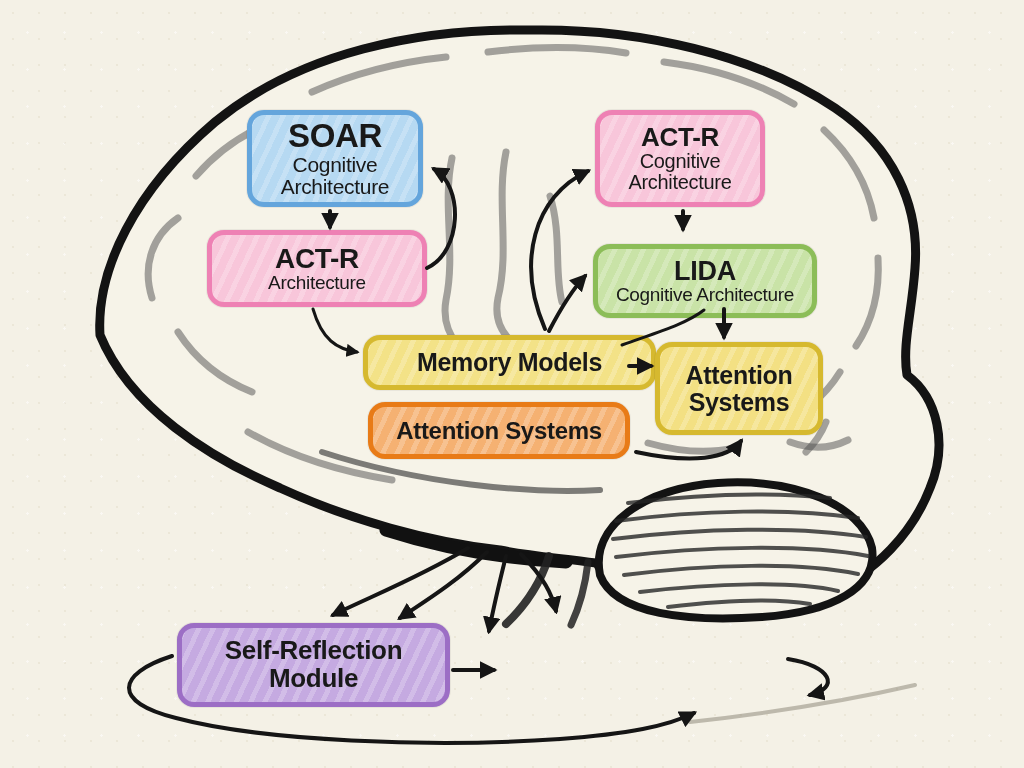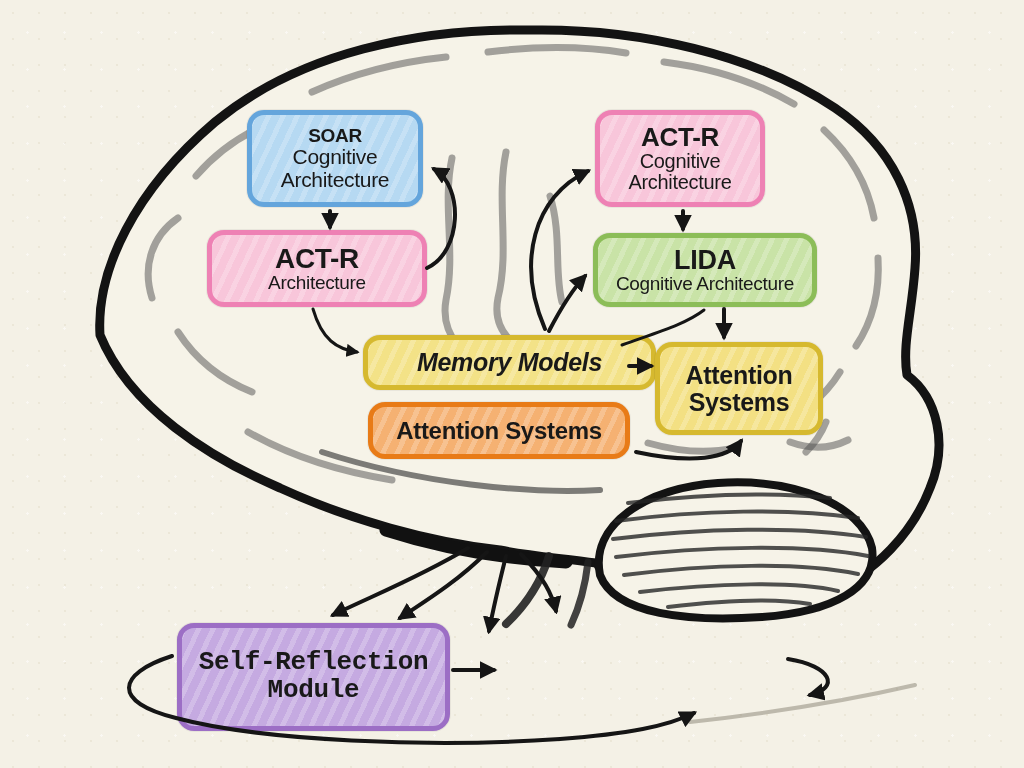--- a/index.html
+++ b/index.html
@@ -19,34 +19,34 @@
     display:flex;flex-direction:column;align-items:center;justify-content:center;
     text-align:center;color:#191919;line-height:1.06;padding:2px 8px;
     background-image:repeating-linear-gradient(115deg, rgba(255,255,255,.22) 0 5px, rgba(255,255,255,0) 5px 13px);
     box-shadow:0 0 0 1px rgba(0,0,0,.05);
     letter-spacing:-0.3px;
   }
   .node .t{font-weight:700;}
   .node .s{font-weight:500;}
   .node .s:empty{display:none;}
   #node-soar{left:247px;top:110px;width:176px;height:97px;}
-  #node-soar .t{font-size:19px;} #node-soar .s{font-size:21px;}
+  #node-soar .t{font-size:33px;} #node-soar .s{font-size:21px;}
   #node-actr_left{left:207px;top:230px;width:220px;height:77px;}
   #node-actr_left .t{font-size:28px;} #node-actr_left .s{font-size:19px;}
   #node-actr_right{left:595px;top:110px;width:170px;height:97px;}
   #node-actr_right .t{font-size:26px;} #node-actr_right .s{font-size:20px;}
   #node-lida{left:593px;top:233px;width:224px;height:74px;}
   #node-lida .t{font-size:27px;} #node-lida .s{font-size:19px;}
-  #node-memory{left:363px;top:335px;width:293px;height:55px;font-style:italic;}
+  #node-memory{left:363px;top:335px;width:293px;height:55px;}
   #node-memory .t{font-size:25px;font-weight:600;}
   #node-attention_orange{left:368px;top:402px;width:262px;height:57px;}
   #node-attention_orange .t{font-size:24px;font-weight:600;}
   #node-attention_yellow{left:655px;top:342px;width:168px;height:93px;}
   #node-attention_yellow .t{font-size:25px;}
-  #node-self_reflection{left:177px;top:623px;width:273px;height:108px;font-family:Liberation Mono, monospace;}
+  #node-self_reflection{left:177px;top:623px;width:273px;height:84px;}
   #node-self_reflection .t{font-size:26px;}
   #node-meta_learning{left:502px;top:625px;width:278px;height:87px;}
   #node-meta_learning .t{font-size:26px;}
   svg path{fill:none;stroke-linecap:round;stroke-linejoin:round;}
   .outline{stroke:#131313;stroke-width:9;}
   .fillpaper{fill:#f6f3e8;}
   .gyri{stroke:#4e4e4e;stroke-width:7;opacity:.5;}
   .sweep{stroke:#3a3a3a;stroke-width:6;opacity:.65;}
   .hatch{stroke:#262626;stroke-width:4;opacity:.8;}
   .stem{stroke:#222;stroke-width:8;opacity:.9;}
@@ -108,21 +108,21 @@
     <div class="s">Cognitive Architecture</div>
   </div>
   <div class="node" id="node-actr_left" style="background-color: rgb(248, 198, 218); border-color: rgb(238, 129, 180);">
     <div class="t">ACT-R</div>
     <div class="s">Architecture</div>
   </div>
   <div class="node" id="node-actr_right" style="background-color: rgb(248, 198, 218); border-color: rgb(238, 129, 180);">
     <div class="t">ACT-R</div>
     <div class="s">Cognitive Architecture</div>
   </div>
-  <div class="node" id="node-lida" style="background-color: rgb(201, 227, 167); border-color: rgb(140, 189, 88);">
+  <div class="node" id="node-lida" style="background-color: rgb(201, 227, 167); border-color: rgb(140, 189, 88); margin-top: 11px;">
     <div class="t">LIDA</div>
     <div class="s">Cognitive Architecture</div>
   </div>
   <div class="node" id="node-memory" style="background-color: rgb(243, 226, 135); border-color: rgb(214, 185, 47);">
     <div class="t">Memory Models</div>
 
   </div>
   <div class="node" id="node-attention_orange" style="background-color: rgb(245, 177, 114); border-color: rgb(232, 123, 23);">
     <div class="t">Attention Systems</div>
 

